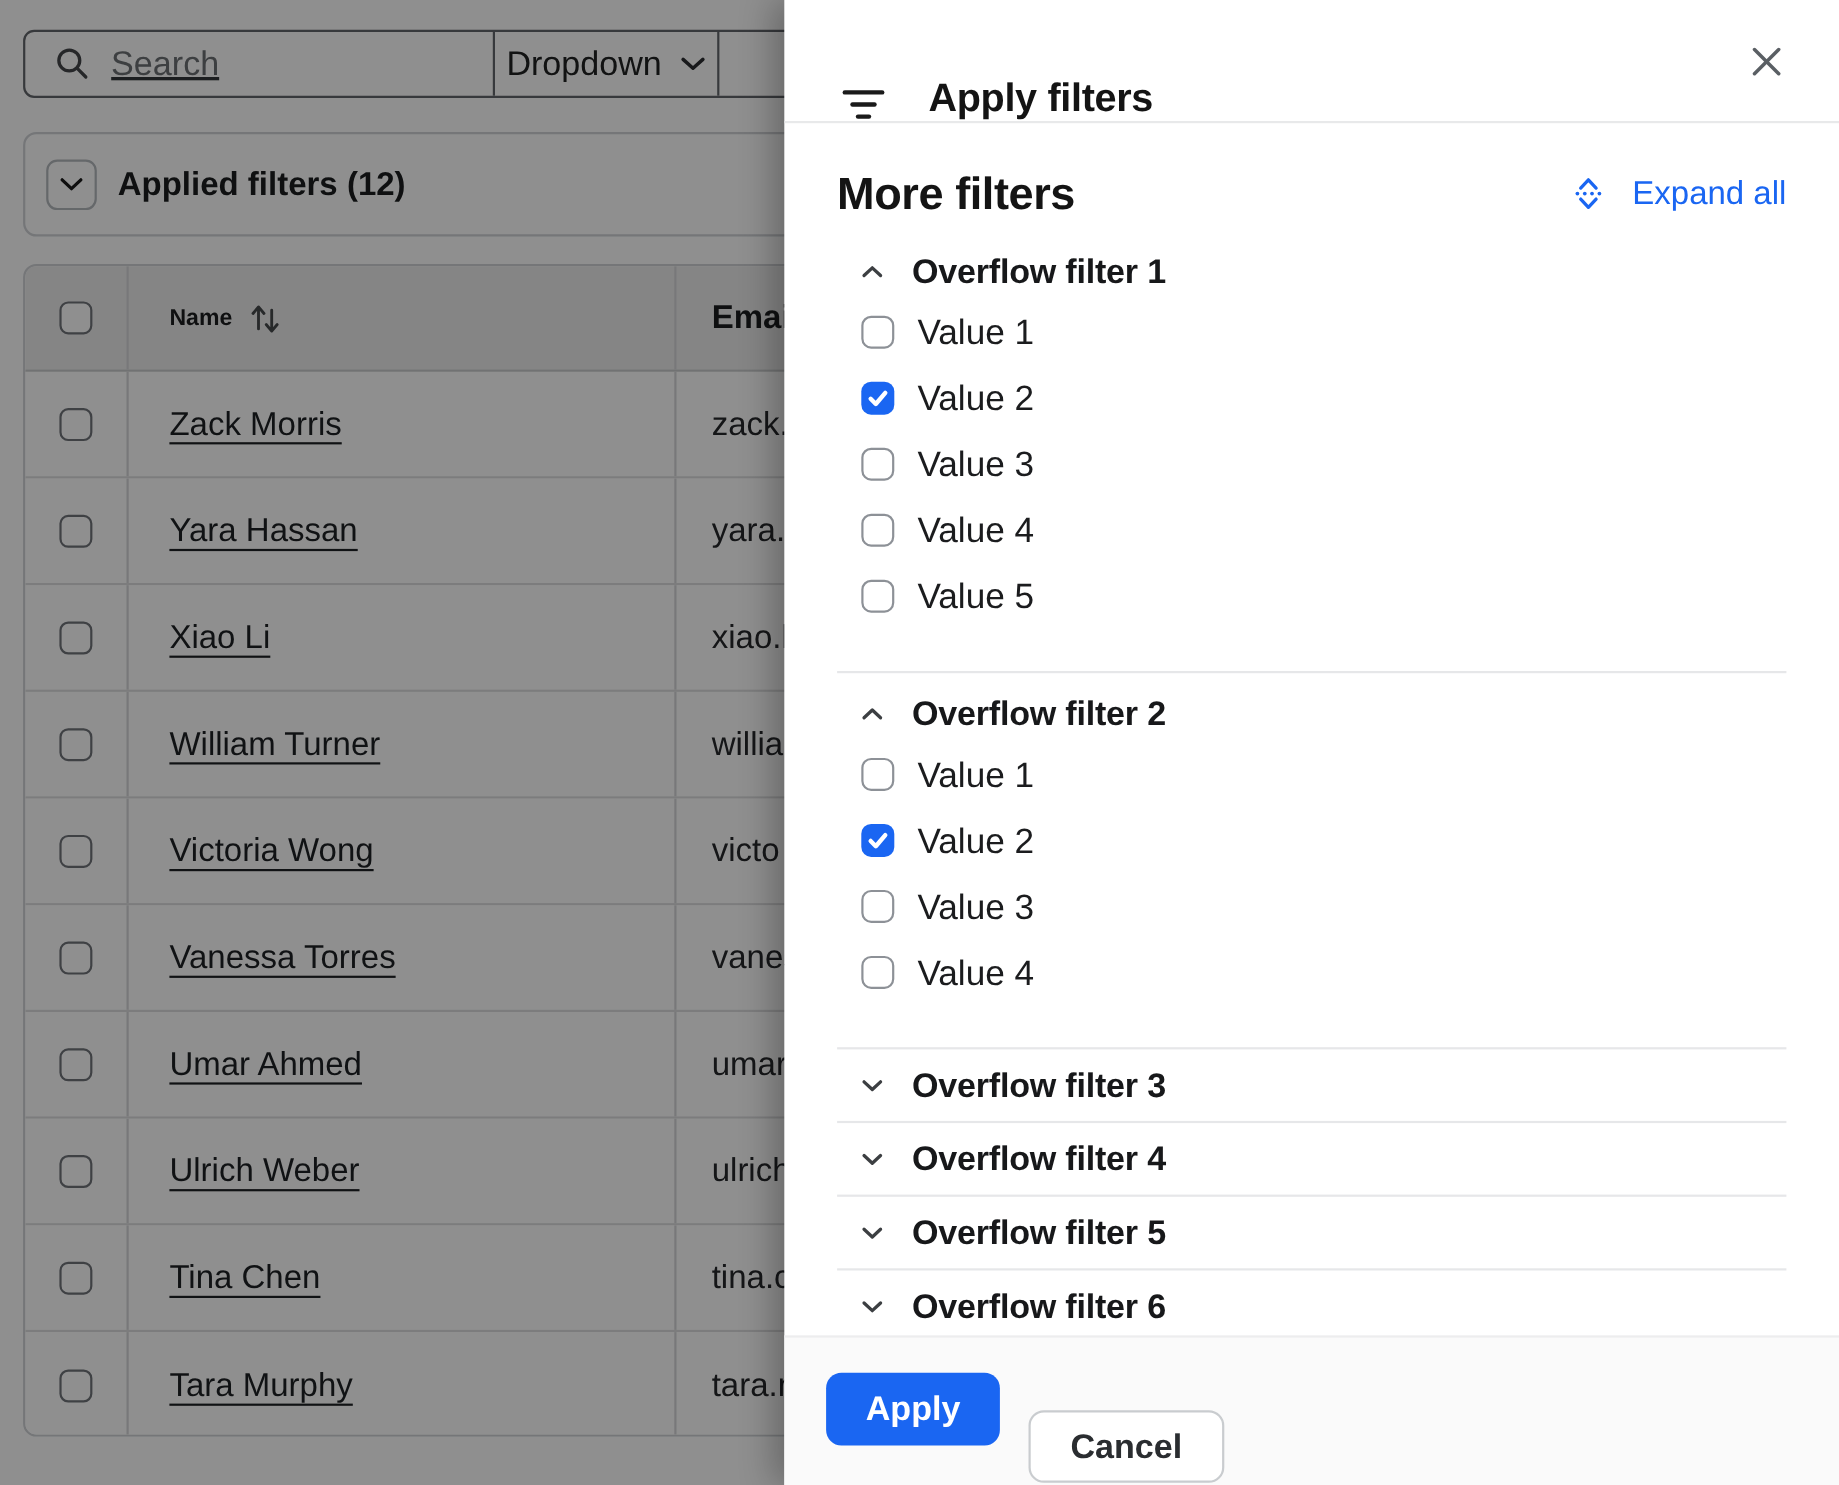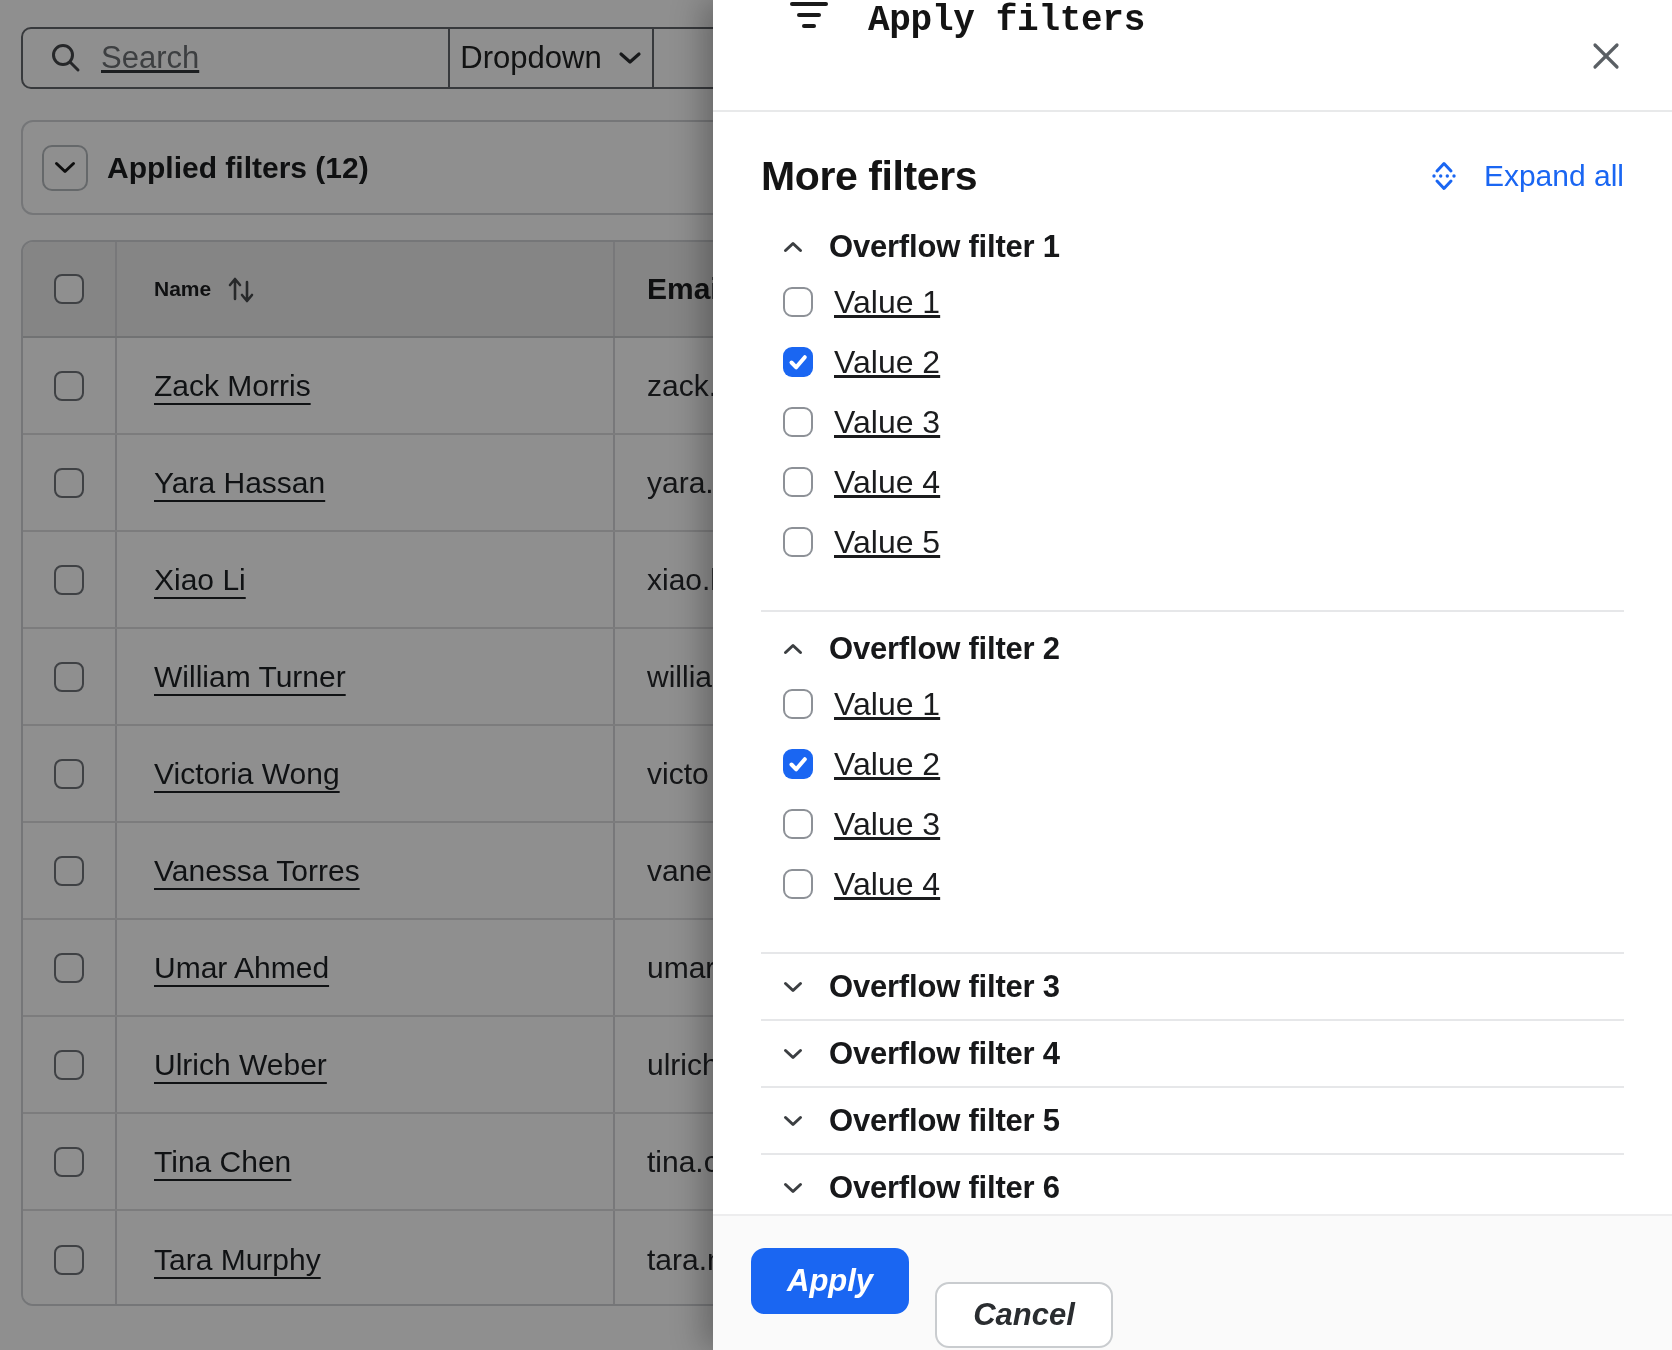--- a/index.html
+++ b/index.html
@@ -58,55 +58,55 @@
 
   
   .backdrop { position:absolute; inset:0; background:rgba(0,0,0,0.44); }
 
   
   .drawer {
     position:absolute; top:0; bottom:0; left:713px; right:0; background:#ffffff;
     box-shadow:-10px 0 30px rgba(0,0,0,0.28); overflow:hidden;
   }
   .drawer-header {
-    height:112px; border-bottom:2px solid #e8e9ea; display:flex; align-items:flex-start;
-    padding-left:76px; position:relative;font-family:Liberation Mono, monospace;
+    height:112px; border-bottom:2px solid #e8e9ea; display:flex; align-items:flex-end;
+    padding-left:52px; position:relative;
   }
   .drawer-title { font-size:36px; font-weight:650; color:#141414; margin-left:39px; letter-spacing:-0.3px; }
   .close-btn {
     position:absolute; right:36px; top:26px; width:60px; height:60px; display:flex;
     align-items:center; justify-content:center; cursor:pointer; border-radius:10px;
   }
   .drawer-body { padding:0 48px; }
   .more-row { margin-top:36px; height:56px; display:flex; align-items:center; justify-content:space-between; }
   .more-title { font-size:41px; font-weight:700; color:#141414; letter-spacing:-0.4px; }
   .expand-all { display:flex; align-items:center; gap:23px; cursor:pointer; }
   .expand-all span { font-size:30px; font-weight:500; color:#1a66f2; }
 
   .sections { margin-top:18px; }
   .sec-head { height:50px; margin-left:22px; display:flex; align-items:center; gap:26px; cursor:pointer; }
   .sec-head.first { margin-top:12px; }
   .sec-label { font-size:31px; font-weight:650; color:#17181a; letter-spacing:-0.2px; }
   .opt { height:60px; margin-left:22px; display:flex; align-items:center; gap:21px; cursor:pointer; }
-  .opt-label { font-size:32px; color:#1b1c1e;text-decoration:underline; }
+  .opt-label { font-size:32px; color:#1b1c1e; }
   .cb {
     width:30px; height:30px; border:2px solid #8d9197; border-radius:9px; background:#ffffff;
     flex:0 0 auto; display:flex; align-items:center; justify-content:center;
   }
   .cb.checked { border:none; background:#1a66f2; }
   .divider { height:2px; background:#e6e7e9; margin-top:38px; }
   .collapsed-row {
     height:67px; margin-left:0; display:flex; align-items:center; gap:26px;
     border-bottom:2px solid #e6e7e9; padding-left:22px; cursor:pointer;
   }
   .drawer-footer {
     position:absolute; left:0; right:0; bottom:0; height:136px; background:#fafafa;
     border-top:2px solid #ededee; display:flex; align-items:flex-start; padding:32px 0 0 38px; gap:26px;
   }
-  .btn { height:66px; border-radius:14px; font-size:31px; font-weight:550; display:flex; align-items:center; padding:0 36px; cursor:pointer;font-style:italic; }
+  .btn { height:66px; border-radius:14px; font-size:31px; font-weight:550; display:flex; align-items:center; padding:0 36px; cursor:pointer; }
   .btn-primary { background:#1a66f2; color:#ffffff; border:none; }
   .btn-secondary { background:#ffffff; color:#2a2d30; border:2px solid #c9cccf;margin-top:34px; }
 
   svg { display:block; }
 </style>
 </head>
 <body>
 
 <div class="stage">
 

